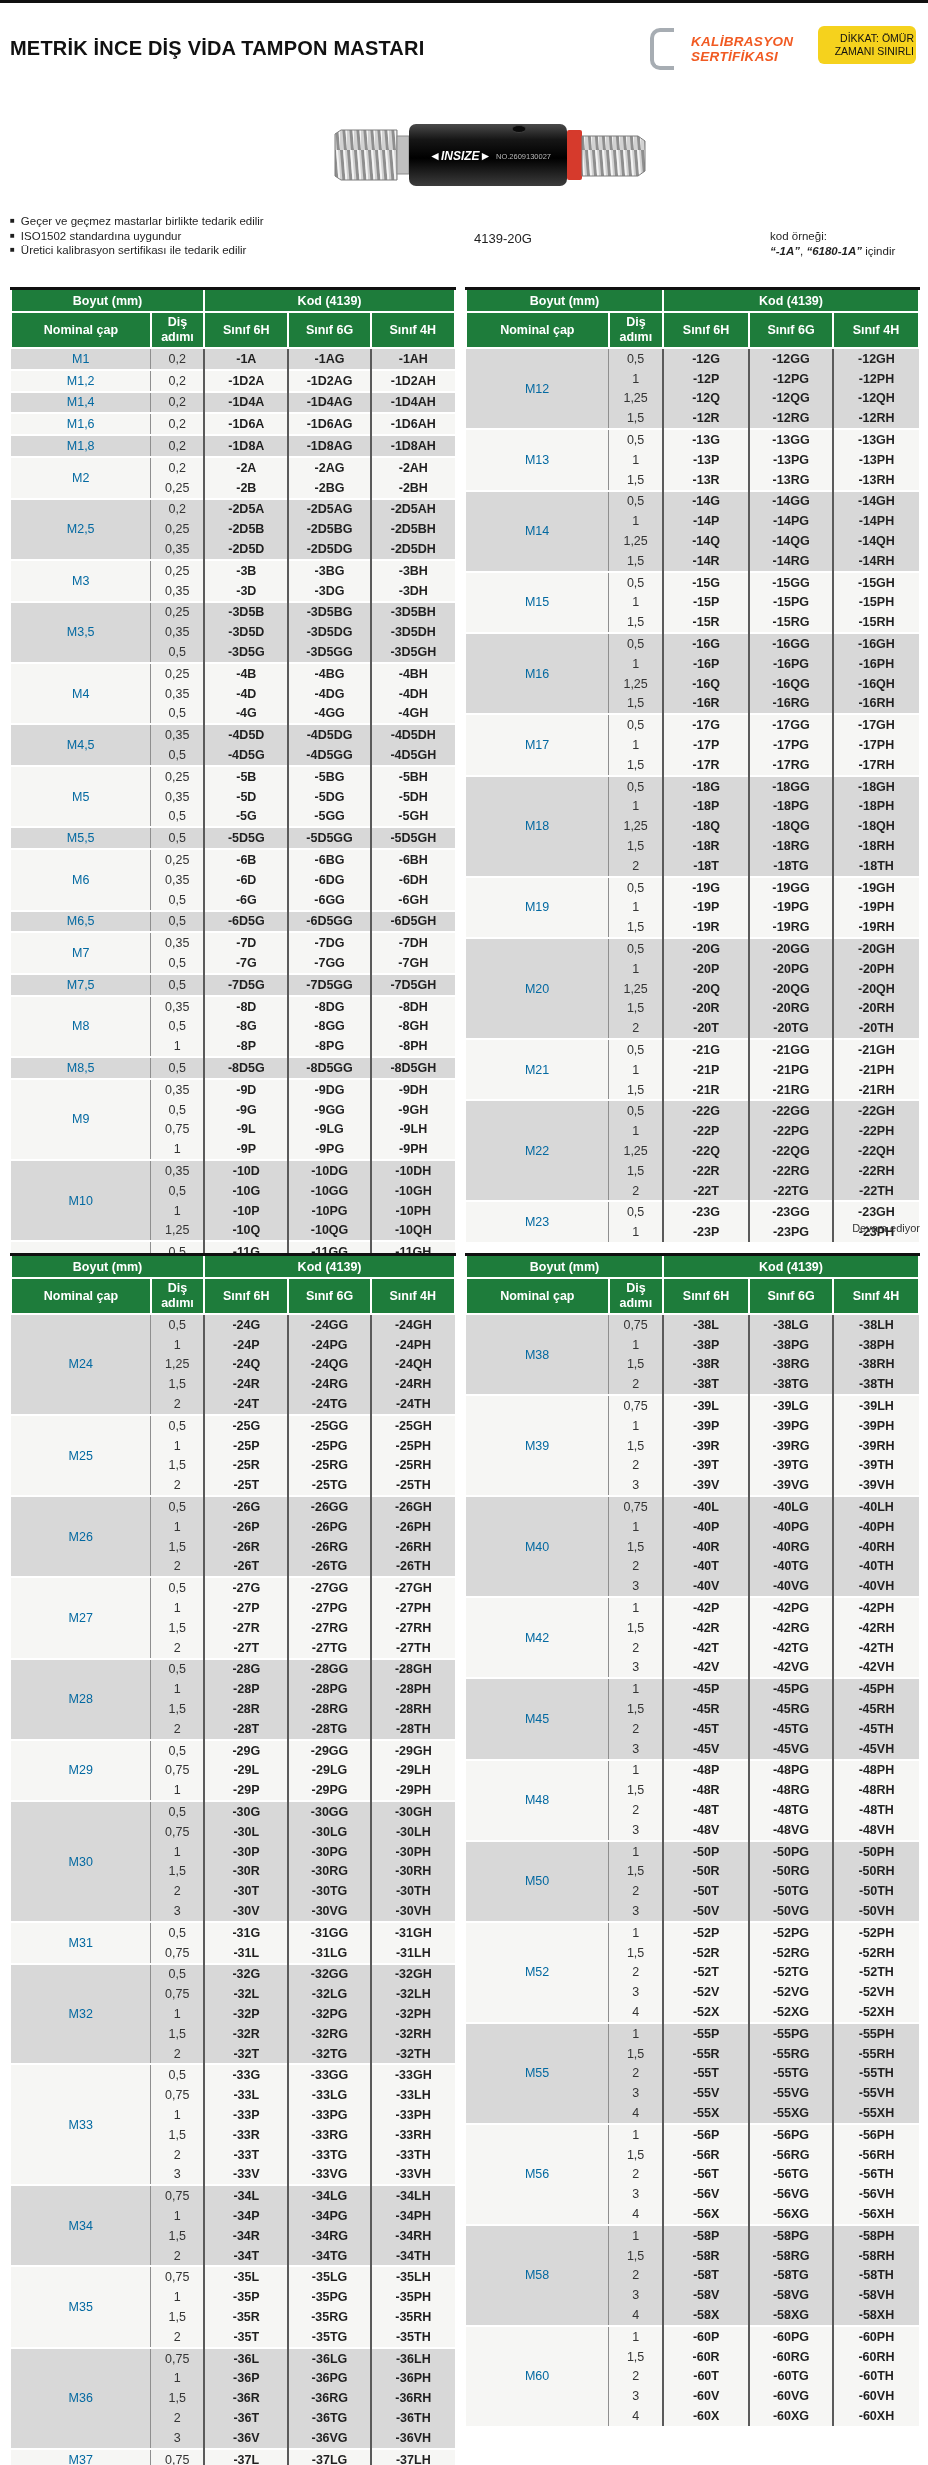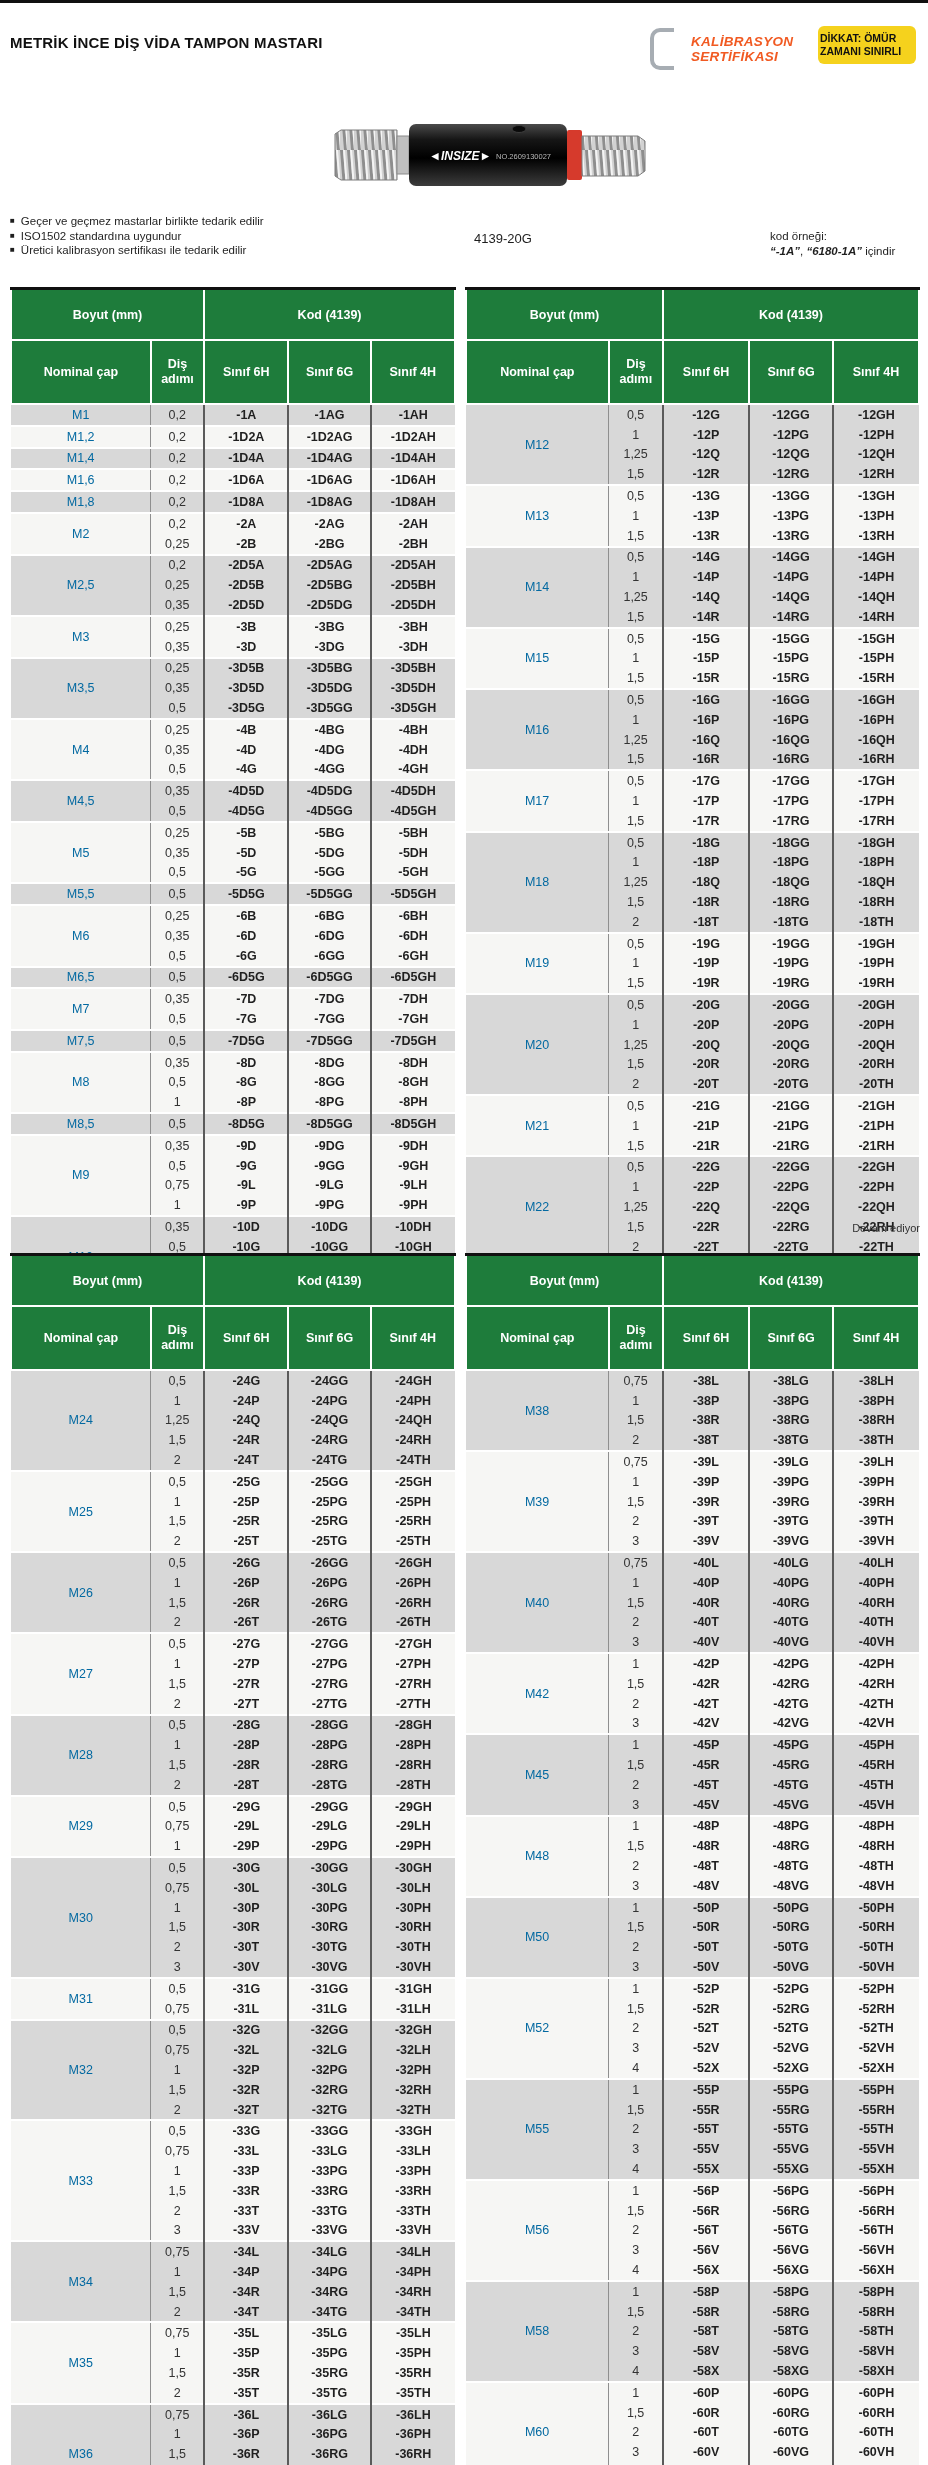--- a/index.html
+++ b/index.html
@@ -1,44 +1,44 @@
 <!DOCTYPE html>
 <html style="--header-green: #1e7c3b; --row-gray: #d8d8d8; --row-alt: #f6f6f4; --accent-orange: #f15a22; --warning-yellow: #f5d21d; --nogo-red: #d63a2c;"><head>
 <meta charset="utf-8">
 <style>
   html,body{margin:0;padding:0;}
   body{
     width:928px;height:2465px;position:relative;background:#fff;
     font-family:"Liberation Sans", sans-serif;color:#222;overflow:hidden;
   }
   .topline{position:absolute;top:0;left:0;width:928px;height:3px;background:#101010;}
-  .title{position:absolute;left:10px;top:24px;font-size:15px;font-weight:bold;color:#111;letter-spacing:.2px;white-space:nowrap;}
+  .title{position:absolute;left:10px;top:24px;font-size:20px;font-weight:bold;color:#111;letter-spacing:.2px;white-space:nowrap;}
   .calib{position:absolute;left:650px;top:28px;display:flex;align-items:center;gap:17px;}
   .calib-icon{width:20px;height:34px;border:4px solid #a7adb3;border-right:none;border-radius:10px 0 0 10px;}
   .calib-text{color:var(--accent-orange);font-weight:bold;font-style:italic;font-size:13.5px;line-height:15px;letter-spacing:.3px;}
   .warn{position:absolute;left:818px;top:26px;width:94px;background:var(--warning-yellow);
-    border-radius:6px;padding:6px 2px;text-align:left;font-weight:bold;font-size:10.5px;line-height:13px;color:#111;}
+    border-radius:6px;padding:6px 2px;text-align:right;font-weight:normal;font-size:10.5px;line-height:13px;color:#111;}
   .figure{position:absolute;left:333px;top:100px;width:340px;height:120px;}
   .caption{position:absolute;left:333px;top:231px;width:340px;text-align:center;font-weight:normal;font-size:13px;color:#1d1d1d;}
   .bullets{position:absolute;left:10px;top:214px;font-size:11.5px;color:#1f1f1f;line-height:14.5px;}
   .bullets .b{display:flex;gap:6px;align-items:flex-start;}
   .bullets .sq{font-size:8px;line-height:14.5px;color:#1f1f1f;}
   .kod{position:absolute;left:770px;top:229px;font-size:11.5px;line-height:14.5px;color:#1f1f1f;}
   .kod b{font-weight:bold;font-style:italic;}
   .tbox{position:absolute;}
   .t1{left:10px;top:287px;width:446px;}
   .t2{left:465px;top:287px;width:455px;}
   .t3{left:10px;top:1253px;width:446px;}
   .t4{left:465px;top:1253px;width:455px;}
   .devam{position:absolute;left:465px;top:1222px;width:455px;text-align:right;font-size:11px;color:#333;}
   table.cat-table{width:100%;border-collapse:collapse;table-layout:fixed;border-top:3px solid #101010;}
   .cat-table col.c0{width:31.5%}.cat-table col.c1{width:12%}
   .cat-table col.c2{width:19%}.cat-table col.c3{width:18.5%}.cat-table col.c4{width:19%}
   .cat-table th{background:var(--header-green);color:#fff;font-weight:bold;font-size:12.5px;
-    border:2px solid #fff;padding:15px 0;text-align:center;}
+    border:2px solid #fff;padding:1px 0;text-align:center;}
   .cat-table thead tr.hr1 th{height:19px;}
   .cat-table th.sub{height:32px;line-height:15px;}
   .cat-table td{text-align:center;font-size:12.5px;height:19.8px;padding:0;color:#333;}
   .cat-table td.c-nom{color:#0369a1;}
   .cat-table td.c-pitch{border-left:1px solid #8f8f8f;border-right:2px solid #5a5a5a;}
   .cat-table td.c-6h,.cat-table td.c-6g,.cat-table td.c-4h{font-weight:bold;color:#1f1f1f;}
   .cat-table td.c-6g{border-left:2px solid #5a5a5a;}
   .cat-table td.c-4h{border-left:2px solid #5a5a5a;}
   .cat-table tr.g td{background:var(--row-gray);}
   .cat-table tr.w td{background:var(--row-alt);}

